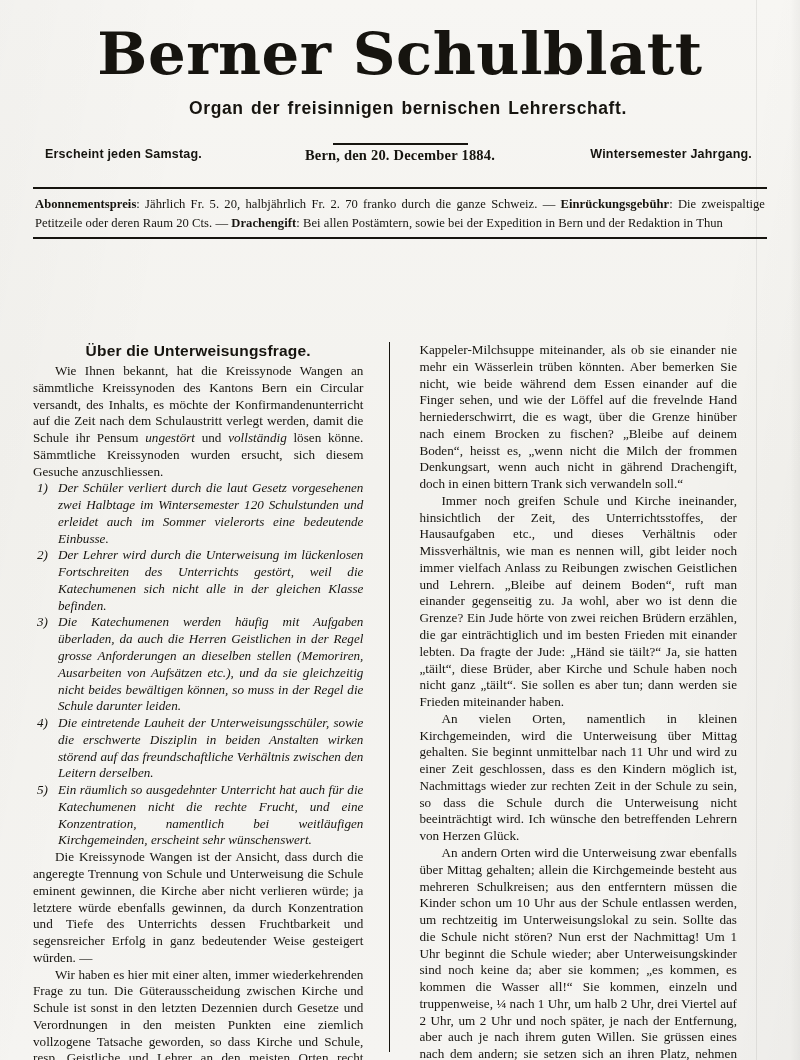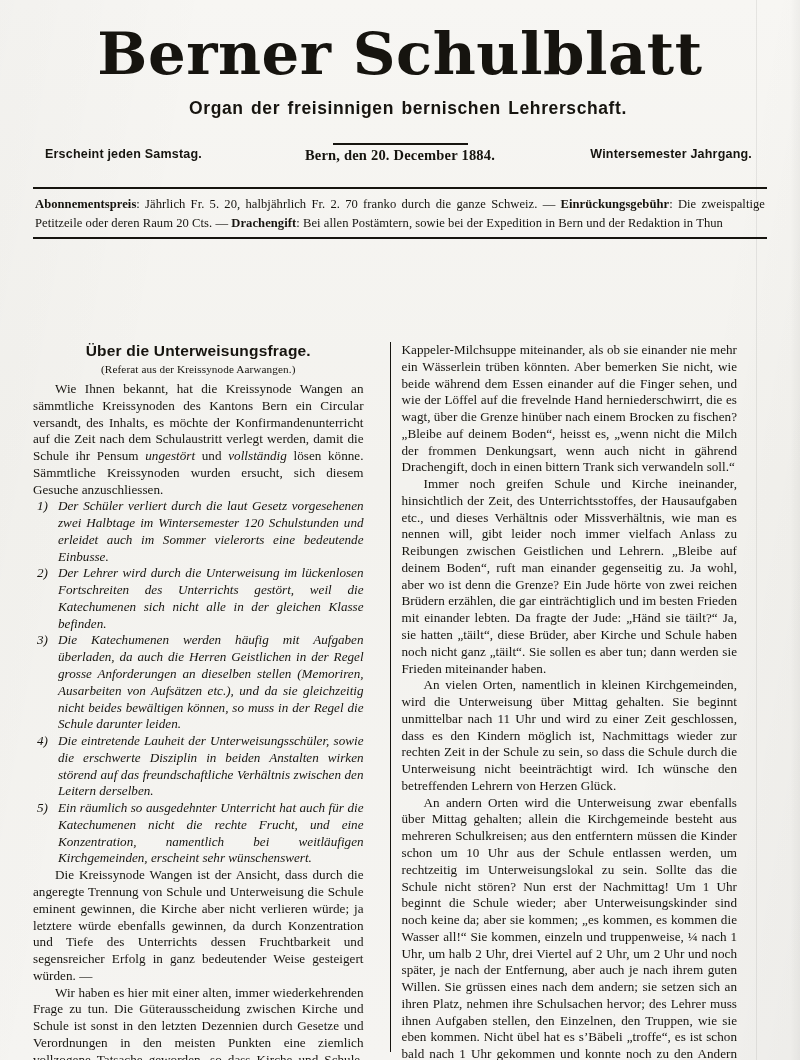--- a/index.html
+++ b/index.html
@@ -136,21 +136,21 @@
     bottom: 8px;
     display: flex;
     gap: 9px;
     margin-top: 35px;
   }
   .col {
     width: 50%;
     box-sizing: border-box;
   }
   .col-left  { padding-right: 17px; }
-  .col-right { padding-left: 11px; border-left: 1.5px solid #16140f; }
+  .col-right { padding-left: 29px; border-left: 1.5px solid #16140f; }
 
   .art-title {
     text-align: center;
     font-family: "Liberation Sans", sans-serif;
     font-weight: 700;
     font-size: 15.5px;
     letter-spacing: 0.2px;
     margin: 0 0 3px 0;
   }
   .art-subtitle {
@@ -222,21 +222,20 @@
 
   <div class="subbox">
     <p><b>Abonnementspreis</b><span>: Jährlich Fr. 5. 20, halbjährlich Fr. 2. 70 franko durch die ganze Schweiz. — </span><b>Einrückungsgebühr</b><span>: Die zweispaltige</span> <span>Petitzeile oder deren Raum 20 Cts. — </span><b>Drachengift</b><span>: Bei allen Postämtern, sowie bei der Expedition in Bern und der Redaktion in Thun</span></p>
   </div>
 
   <div class="columns">
 
     <div class="col col-left">
 
       <h1 class="art-title">Über die Unterweisungsfrage.</h1>
-      <div class="art-subtitle">(Referat aus der Kreissynode Aarwangen.)</div>
 
       <p class="body"><span>Wie Ihnen bekannt, hat die Kreissynode Wangen an sämmtliche Kreissynoden des Kantons Bern ein Circular versandt, des Inhalts, es möchte der Konfirmandenunterricht auf die Zeit nach dem Schulaustritt verlegt werden, damit die Schule ihr Pensum </span><i>ungestört</i><span> und </span><i>vollständig</i><span> lösen könne. Sämmtliche Kreissynoden wurden ersucht, sich diesem Gesuche anzuschliessen.</span></p>
 
 
       <ol class="reasons">
         <li>Der Schüler verliert durch die laut Gesetz vorgesehenen zwei Halbtage im Wintersemester 120 Schulstunden und erleidet auch im Sommer vielerorts eine bedeutende Einbusse.</li>
         <li>Der Lehrer wird durch die Unterweisung im lückenlosen Fortschreiten des Unterrichts gestört, weil die Katechumenen sich nicht alle in der gleichen Klasse befinden.</li>
         <li>Die Katechumenen werden häufig mit Aufgaben überladen, da auch die Herren Geistlichen in der Regel grosse Anforderungen an dieselben stellen (Memoriren, Ausarbeiten von Aufsätzen etc.), und da sie gleichzeitig nicht beides bewältigen können, so muss in der Regel die Schule darunter leiden.</li>
         <li>Die eintretende Lauheit der Unterweisungsschüler, sowie die erschwerte Disziplin in beiden Anstalten wirken störend auf das freundschaftliche Verhältnis zwischen den Leitern derselben.</li>
         <li>Ein räumlich so ausgedehnter Unterricht hat auch für die Katechumenen nicht die rechte Frucht, und eine Konzentration, namentlich bei weitläufigen Kirchgemeinden, erscheint sehr wünschenswert.</li>

